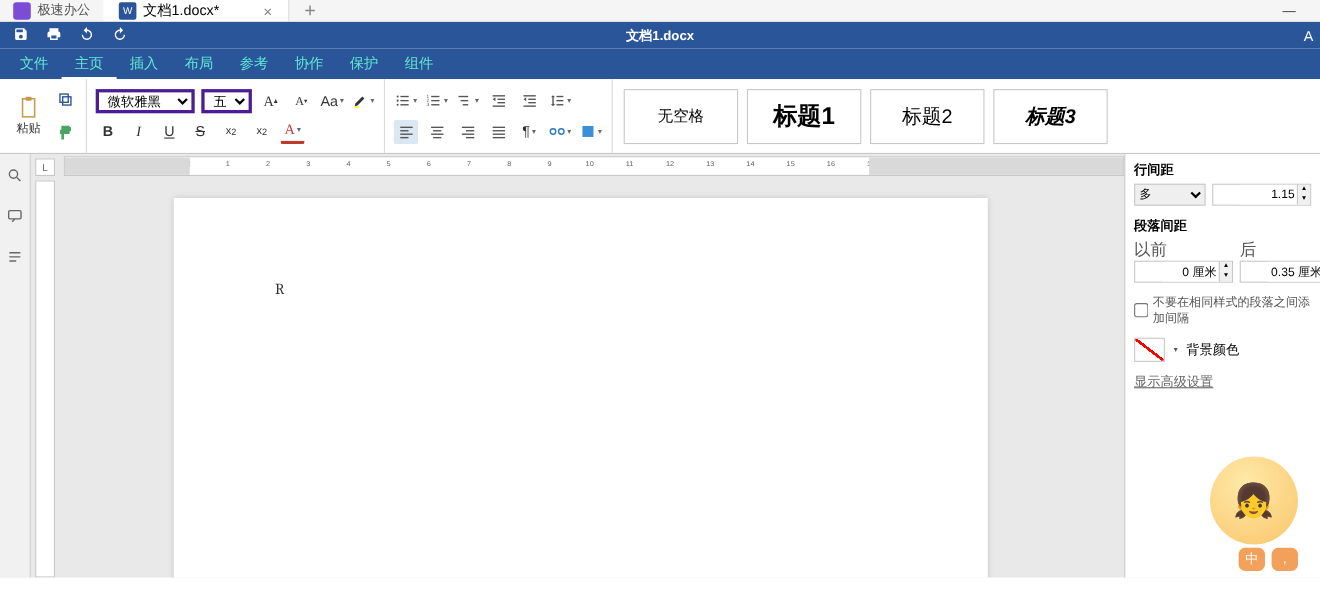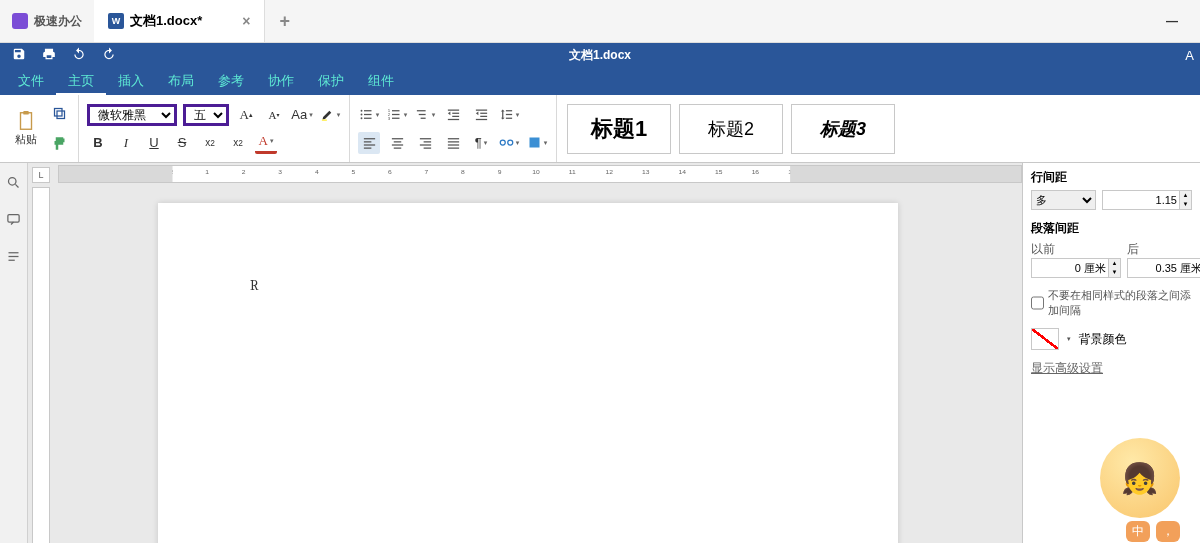--- a/index.html
+++ b/index.html
@@ -1,19 +1,19 @@
 <!DOCTYPE html>
 <html><head>
 <meta charset="utf-8">
 <style>
 * { margin: 0; padding: 0; box-sizing: border-box; font-family: "Microsoft YaHei", Arial, sans-serif; }
 body { background: #fff; width: 1200px; height: 543px; overflow: hidden; position: relative; }
 
 
-.titlebar { display: flex; align-items: center; height: 43px; background: #f5f5f5; border-bottom: 1px solid #ddd; font-weight: bold; }
+.titlebar { display: flex; align-items: center; height: 20px; background: #f5f5f5; border-bottom: 1px solid #ddd; }
 .app-tab { display: flex; align-items: center; padding: 0 12px; height: 100%; font-size: 12px; color: #555; }
 .app-tab .logo { width: 16px; height: 16px; background: #7b4dd6; border-radius: 3px; margin-right: 6px; }
 .doc-tab { display: flex; align-items: center; padding: 0 14px; height: 100%; background: #fff; font-size: 13px; position: relative; border-right: 1px solid #ddd; }
 .doc-tab .doc-icon { width: 16px; height: 16px; background: #2a5699; border-radius: 2px; margin-right: 6px; display: flex; align-items: center; justify-content: center; color: #fff; font-size: 9px; }
 .doc-tab .close { margin-left: 40px; color: #888; font-size: 14px; cursor: pointer; }
 .new-tab { padding: 0 14px; color: #888; font-size: 18px; cursor: pointer; }
 .window-controls { margin-left: auto; display: flex; align-items: center; padding-right: 10px; }
 .window-controls span { padding: 6px 12px; font-size: 12px; color: #333; cursor: pointer; }
 
 
@@ -57,21 +57,21 @@
 .vruler { position: absolute; left: 4px; top: 24px; width: 18px; bottom: 0; background: #fff; border: 1px solid #c8c8c8; }
 .page { position: absolute; left: 130px; top: 40px; width: 740px; height: 1000px; background: #fff; box-shadow: 0 0 6px rgba(0,0,0,.15); }
 .page .content { padding: 74px 92px; font-family: Cambria, serif; font-size: 14px; color: #333; }
 
 
 .right-panel { width: 178px; background: #fff; border-left: 1px solid #c8c8c8; padding: 6px 8px; font-size: 12px; }
 .right-panel .sec { margin-bottom: 10px; }
 .right-panel .lbl { font-weight: bold; font-size: 12px; margin-bottom: 4px; }
 .right-panel select, .right-panel input { font-size: 11px; height: 20px; border: 1px solid #c8c8c8; }
 .right-panel .row2 { display: flex; gap: 6px; }
-.right-panel .small { font-size: 12px; color: #555; }
+.right-panel .small { font-size: 15px; color: #555; }
 .right-panel .chk { display: flex; align-items: center; gap: 4px; font-size: 11px; color: #555; }
 .right-panel .bgcolor-sw { width: 28px; height: 22px; border: 1px solid #c8c8c8; background: linear-gradient(to top right, transparent 46%, red 46%, red 54%, transparent 54%); }
 .right-panel .link { color: #666; text-decoration: underline; cursor: pointer; text-align: left; }
 
 .avatar { position: absolute; right: 20px; bottom: 30px; width: 80px; height: 80px; border-radius: 50%; background: radial-gradient(circle at 40% 30%, #ffe9a8, #f9c56b); display:flex; align-items:center; justify-content:center; font-size:30px;}
 .lang-badges { position: absolute; right: 20px; bottom: 6px; display: flex; gap: 6px; }
 .lang-badges span { background: #f2a05a; color: #fff; border-radius: 6px; padding: 2px 6px; font-size: 12px; }
 
 .spinner { display:inline-flex; align-items:center; border:1px solid #c8c8c8; height:20px;padding-left:24px; }
 .spinner input { border:none; width:52px; text-align:right; padding-right:2px; height:18px; font-size:11px; }
@@ -274,20 +274,21 @@
         </span>
       <span class="tbtn dd">
           <svg class="ic" viewBox="0 0 24 24">
             <rect x="4" y="4" width="16" height="16" fill="#3b8fd4"></rect>
           </svg>
         </span>
     </div>
   </div>
 
   <div class="styles-gallery">
+    <div class="style-box">无空格</div>
     <div class="style-box h1">标题1</div>
     <div class="style-box h2">标题2</div>
     <div class="style-box h3">标题3</div>
   </div>
 </div>
 
 <div class="workspace">
   <div class="left-tools">
     <svg viewBox="0 0 24 24" stroke-width="2">
         <circle cx="10" cy="10" r="6"></circle>

